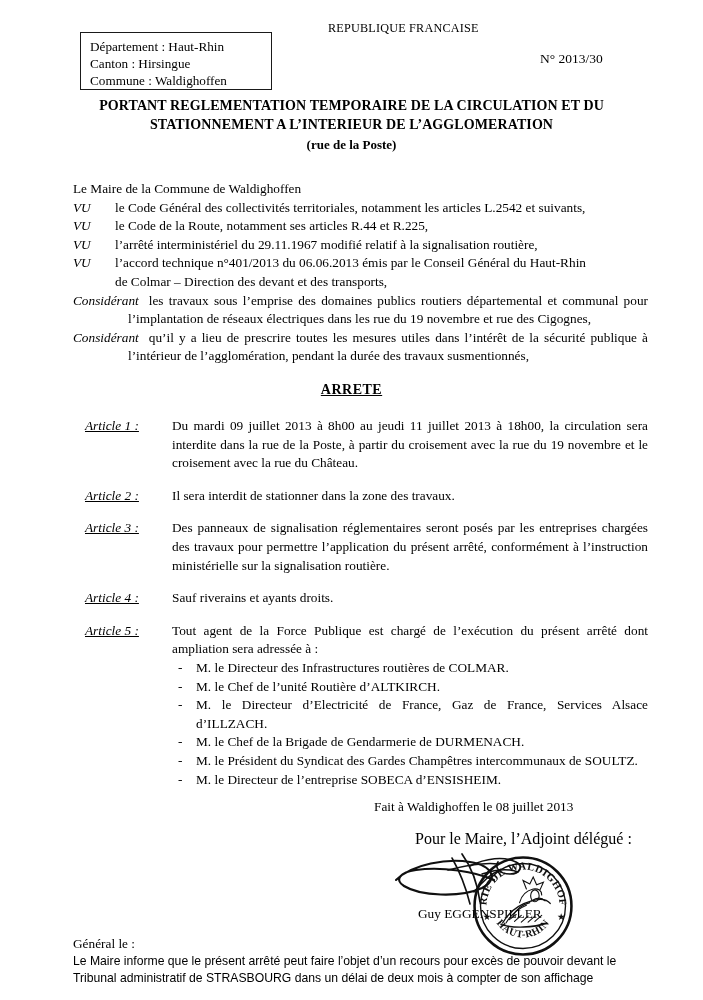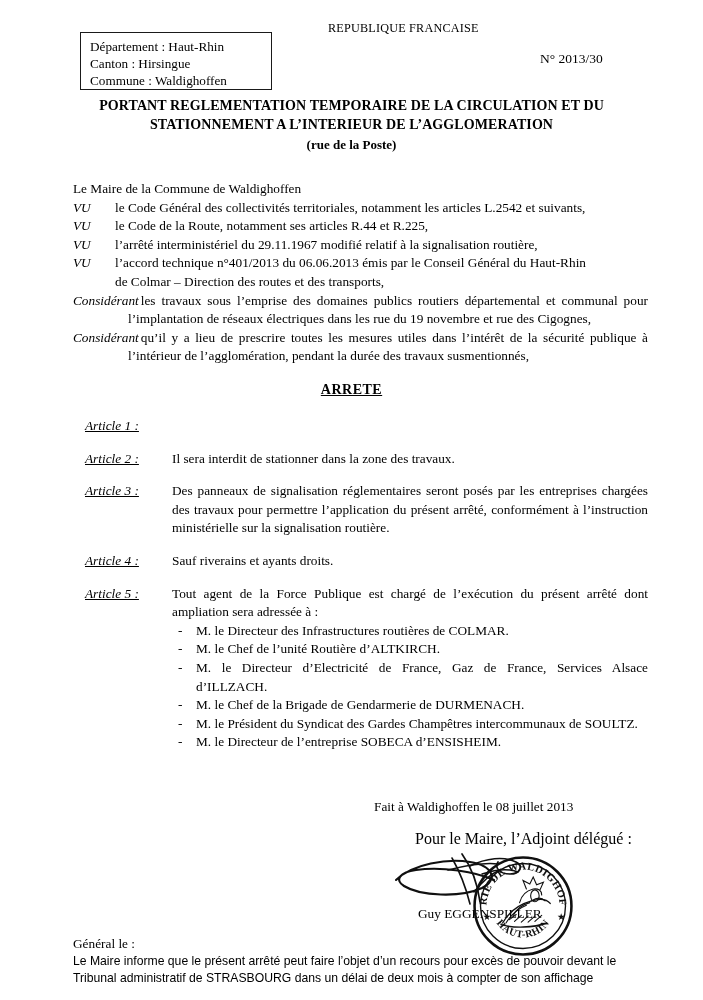--- a/index.html
+++ b/index.html
@@ -105,21 +105,21 @@
   }
   .cons-row {
     text-align: justify;
     text-indent: 0;
     padding-left: 55px;
     margin-top: 0px;
   }
   .cons-row > .cons-label {
     font-style: italic;
     margin-left: -55px;
-    padding-right: 2px;
+    padding-right: 10px;
   }
 
   
   .arrete-heading {
     position: absolute;
     left: 0;
     top: 382px;
     width: 703px;
     text-align: center;
     font-size: 14px;
@@ -265,32 +265,33 @@
       <span class="vu-text">le Code de la Route, notamment ses articles R.44 et R.225,</span>
     </div>
     <div class="vu-row">
       <span class="vu-label">VU</span>
       <span class="vu-text">l’arrêté interministériel du 29.11.1967 modifié relatif à la signalisation routière,</span>
     </div>
     <div class="vu-row">
       <span class="vu-label">VU</span>
       <span class="vu-text">l’accord technique  n°401/2013 du 06.06.2013 émis par le Conseil Général du Haut-Rhin</span>
     </div>
-    <div class="vu-cont">de Colmar – Direction des routes et des transports,</div>
+    <div class="vu-cont">de Colmar – Direction des devant et des transports,</div>
 
     <div class="cons-row"><span class="cons-label">Considérant</span><span>les travaux sous l’emprise des domaines publics routiers départemental et communal pour l’implantation de réseaux électriques dans les rue du 19 novembre et rue des Cigognes,</span></div>
     <div class="cons-row"><span class="cons-label">Considérant</span><span>qu’il y a lieu de prescrire toutes les mesures utiles dans l’intérêt de la sécurité publique à l’intérieur de l’agglomération, pendant la durée des travaux susmentionnés,</span></div>
   </div>
 
   <div class="arrete-heading">ARRETE</div>
 
   <div class="articles">
 
     <div class="article">
       <span class="article-label">Article 1 :</span>
+      <span class="article-body">Du mardi 09 juillet 2013 à 8h00 au jeudi 11 juillet 2013 à 18h00, la circulation sera interdite dans la rue de la Poste, à partir du croisement avec la rue du 19 novembre et le croisement avec la rue du Château.</span>
     </div>
 
     <div class="article">
       <span class="article-label">Article 2 :</span>
       <span class="article-body nojust">Il sera interdit de stationner dans la zone des travaux.</span>
     </div>
 
     <div class="article">
       <span class="article-label">Article 3 :</span>
       <span class="article-body">Des panneaux de signalisation réglementaires seront posés par les entreprises chargées des travaux pour permettre l’application du présent arrêté, conformément à l’instruction ministérielle sur la signalisation routière.</span>

